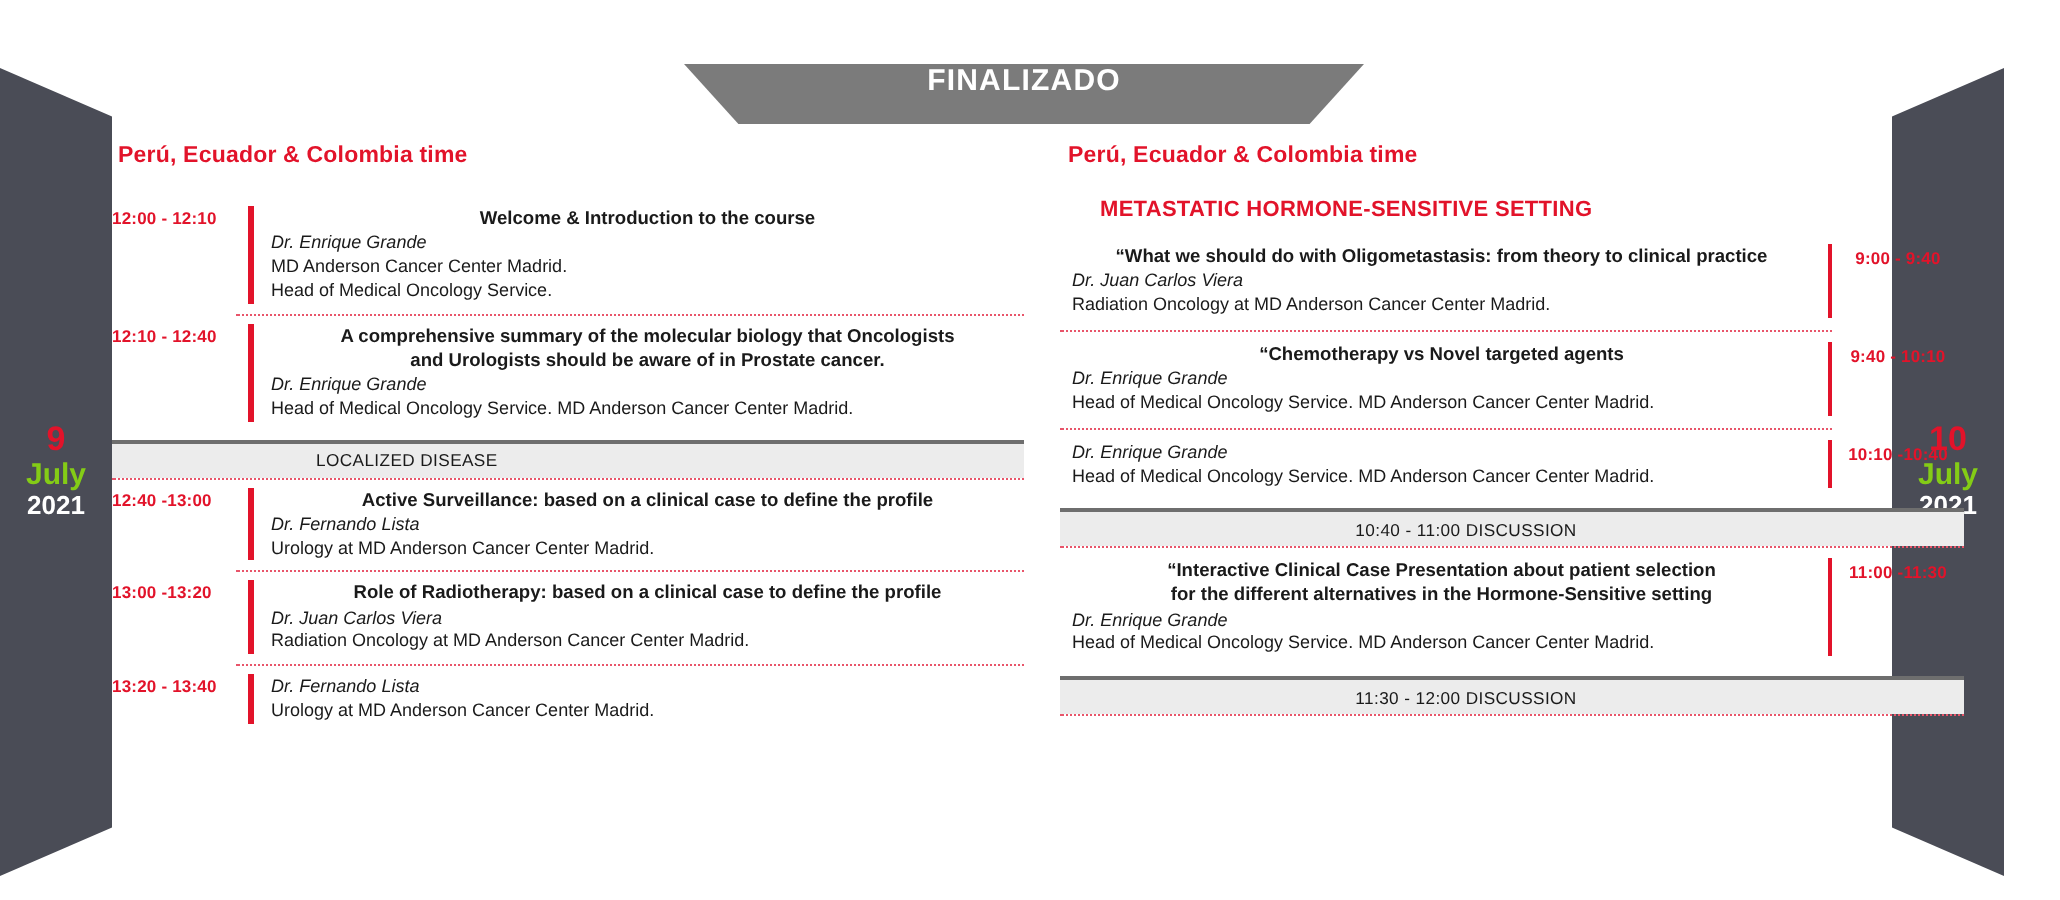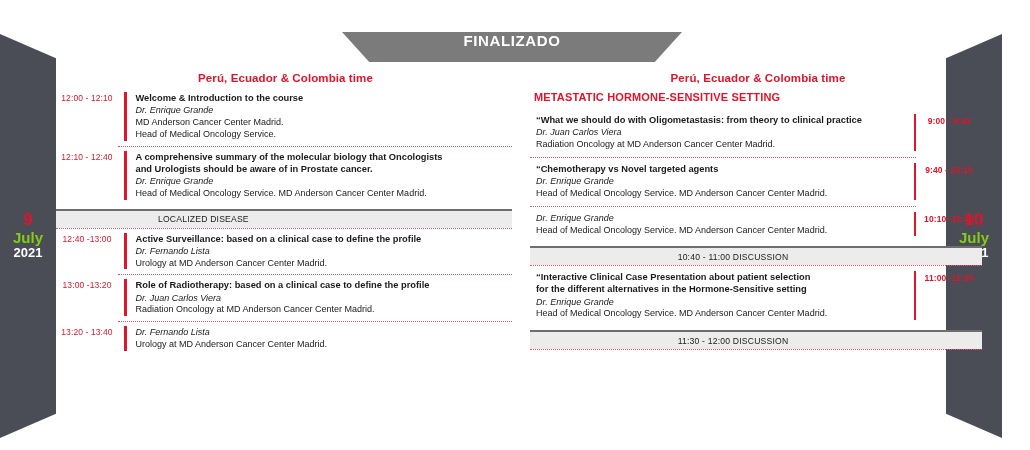--- a/index.html
+++ b/index.html
@@ -45,38 +45,37 @@
     color:#ffffff;font-size:13px;font-weight:bold;line-height:1.15;
   }
 
   
   .column{position:absolute;top:72px;}
   #column-left{left:56px;width:456px;}
   #column-right{left:530px;width:452px;}
 
   .col-head{
     color:#e2132a;font-size:11.5px;font-weight:bold;letter-spacing:.1px;
-    margin:0 0 4px 3px;
-    text-align:center;
+    margin:0 0 15px 3px;
   }
   #column-left .col-head{margin-left:3px;}
   #column-right .col-head{margin-left:4px;}
   .section-head{
     color:#e2132a;font-size:11px;font-weight:bold;letter-spacing:.15px;
-    margin:7px 0 6px 4px;
+    margin:7px 0 6px 20px;
   }
 
   
   .sess-l{
     position:relative;display:flex;align-items:flex-start;
     padding:4px 0 5px 0;
   }
   .sess-l .time{
-    width:62px;min-width:62px;text-align:center;
-    color:#e2132a;font-size:8.5px;font-weight:normal;
+    width:62px;min-width:62px;text-align:left;
+    color:#e2132a;font-size:8.5px;font-weight:bold;
     padding-top:1px;padding-right:6px;letter-spacing:.1px;
   }
   .sess-l .bar{
     width:2.5px;min-width:2.5px;background:#e2132a;align-self:stretch;
   }
   .sess-l .body{padding-left:9px;flex:1;}
   .dotline{
     height:0;border-top:1.4px dotted #e8556a;margin-left:62px;
   }
 
@@ -94,21 +93,21 @@
     color:#e2132a;font-size:8.5px;font-weight:bold;
     padding-top:2px;letter-spacing:.1px;
   }
   .dotline-r{
     height:0;border-top:1.4px dotted #e8556a;margin-right:66px;
   }
   .dotline-full{height:0;border-top:1.4px dotted #e8556a;}
 
   
   .s-title{
-    font-size:9.3px;font-weight:bold;color:#1a1a1a;line-height:1.30;
+    font-size:9.3px;font-weight:bold;color:#1a1a1a;line-height:1.30;text-align:center;
   }
   .s-speaker{
     font-size:9px;font-style:italic;color:#1a1a1a;line-height:1.32;margin-top:1px;
   }
   .s-aff{
     font-size:9px;color:#1a1a1a;line-height:1.32;
   }
 
   
   .band{

